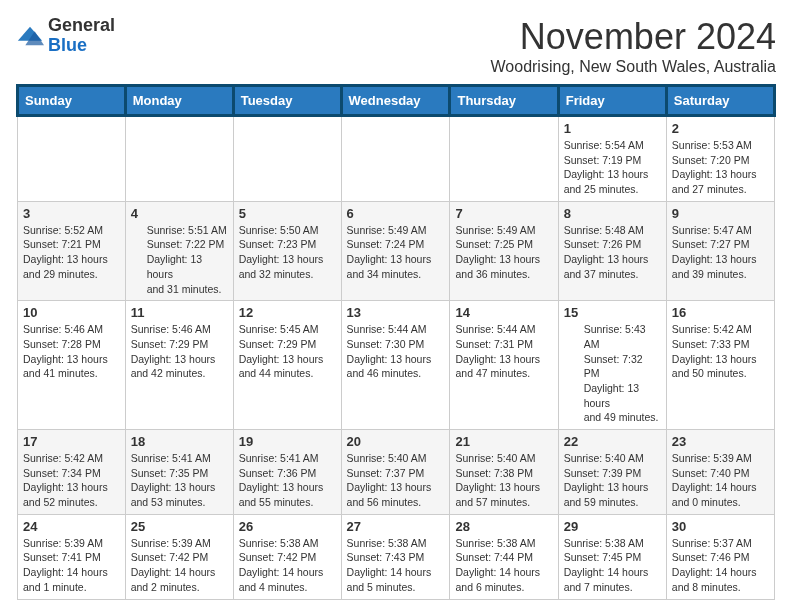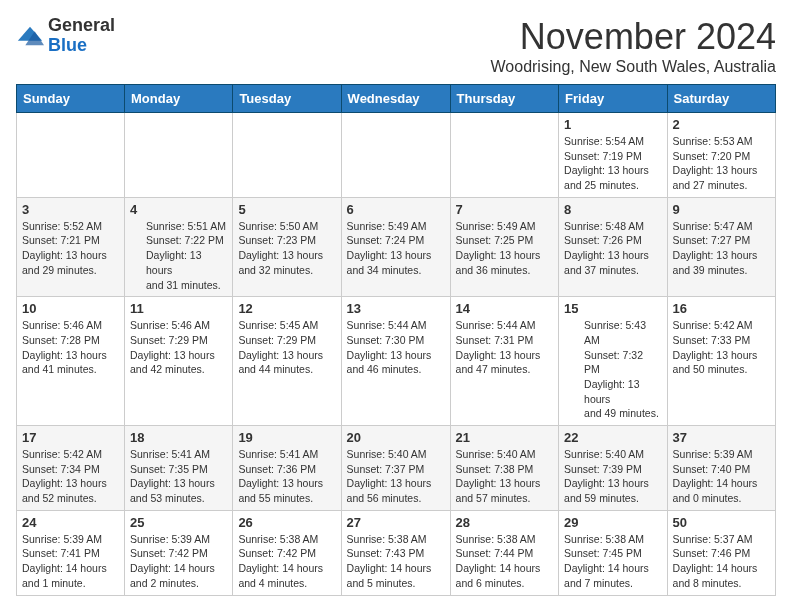--- a/index.html
+++ b/index.html
@@ -49,21 +49,21 @@
       border-collapse: collapse;
       font-size: 11px;
     }
     .calendar-table th {
       background-color: #2a7abf;
       color: #fff;
       text-align: left;
       padding: 6px 6px;
       font-size: 13px;
       font-weight: bold;
-      border: 1px solid #0c4a6e;
+      border: 3px solid #0c4a6e;
     }
     .calendar-table td {
       vertical-align: top;
       padding: 4px 5px;
       border: 1px solid #ccc;
       width: 110px;
       height: 80px;
       background: #fff;
     }
     .calendar-table tr:nth-child(even) td {
@@ -278,21 +278,21 @@
 and 57 minutes.</div>
         </td>
         <td>
           <span class="day-number">22</span>
           <div class="day-info" style="white-space: pre-line;">Sunrise: 5:40 AM
 Sunset: 7:39 PM
 Daylight: 13 hours
 and 59 minutes.</div>
         </td>
         <td>
-          <span class="day-number">37</span>
+          <span class="day-number">23</span>
           <div class="day-info" style="white-space: pre-line;">Sunrise: 5:39 AM
 Sunset: 7:40 PM
 Daylight: 14 hours
 and 0 minutes.</div>
         </td>
       </tr>
       <tr>
         <td>
           <span class="day-number">24</span>
           <div class="day-info" style="white-space: pre-line;">Sunrise: 5:39 AM
@@ -329,21 +329,21 @@
 and 6 minutes.</div>
         </td>
         <td>
           <span class="day-number">29</span>
           <div class="day-info" style="white-space: pre-line;">Sunrise: 5:38 AM
 Sunset: 7:45 PM
 Daylight: 14 hours
 and 7 minutes.</div>
         </td>
         <td>
-          <span class="day-number">50</span>
+          <span class="day-number">30</span>
           <div class="day-info" style="white-space: pre-line;">Sunrise: 5:37 AM
 Sunset: 7:46 PM
 Daylight: 14 hours
 and 8 minutes.</div>
         </td>
       </tr>
     </tbody>
 </table>
 
 </body></html>

